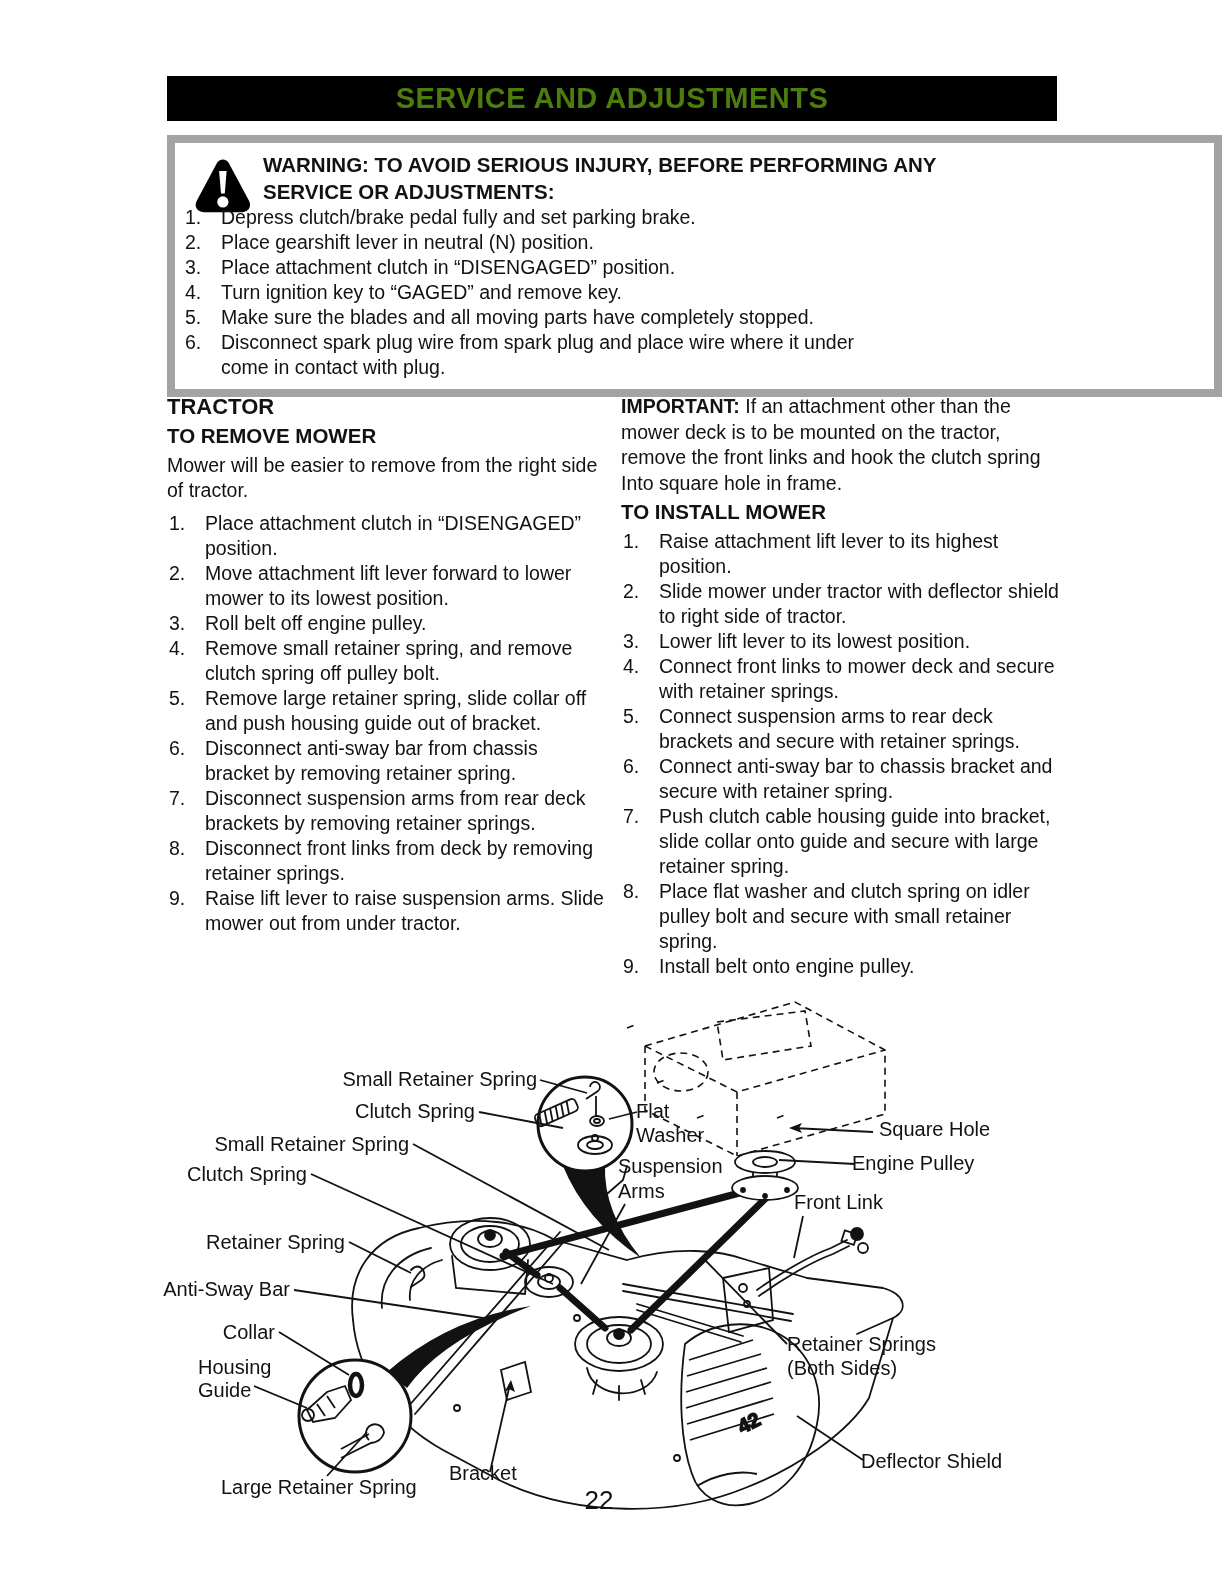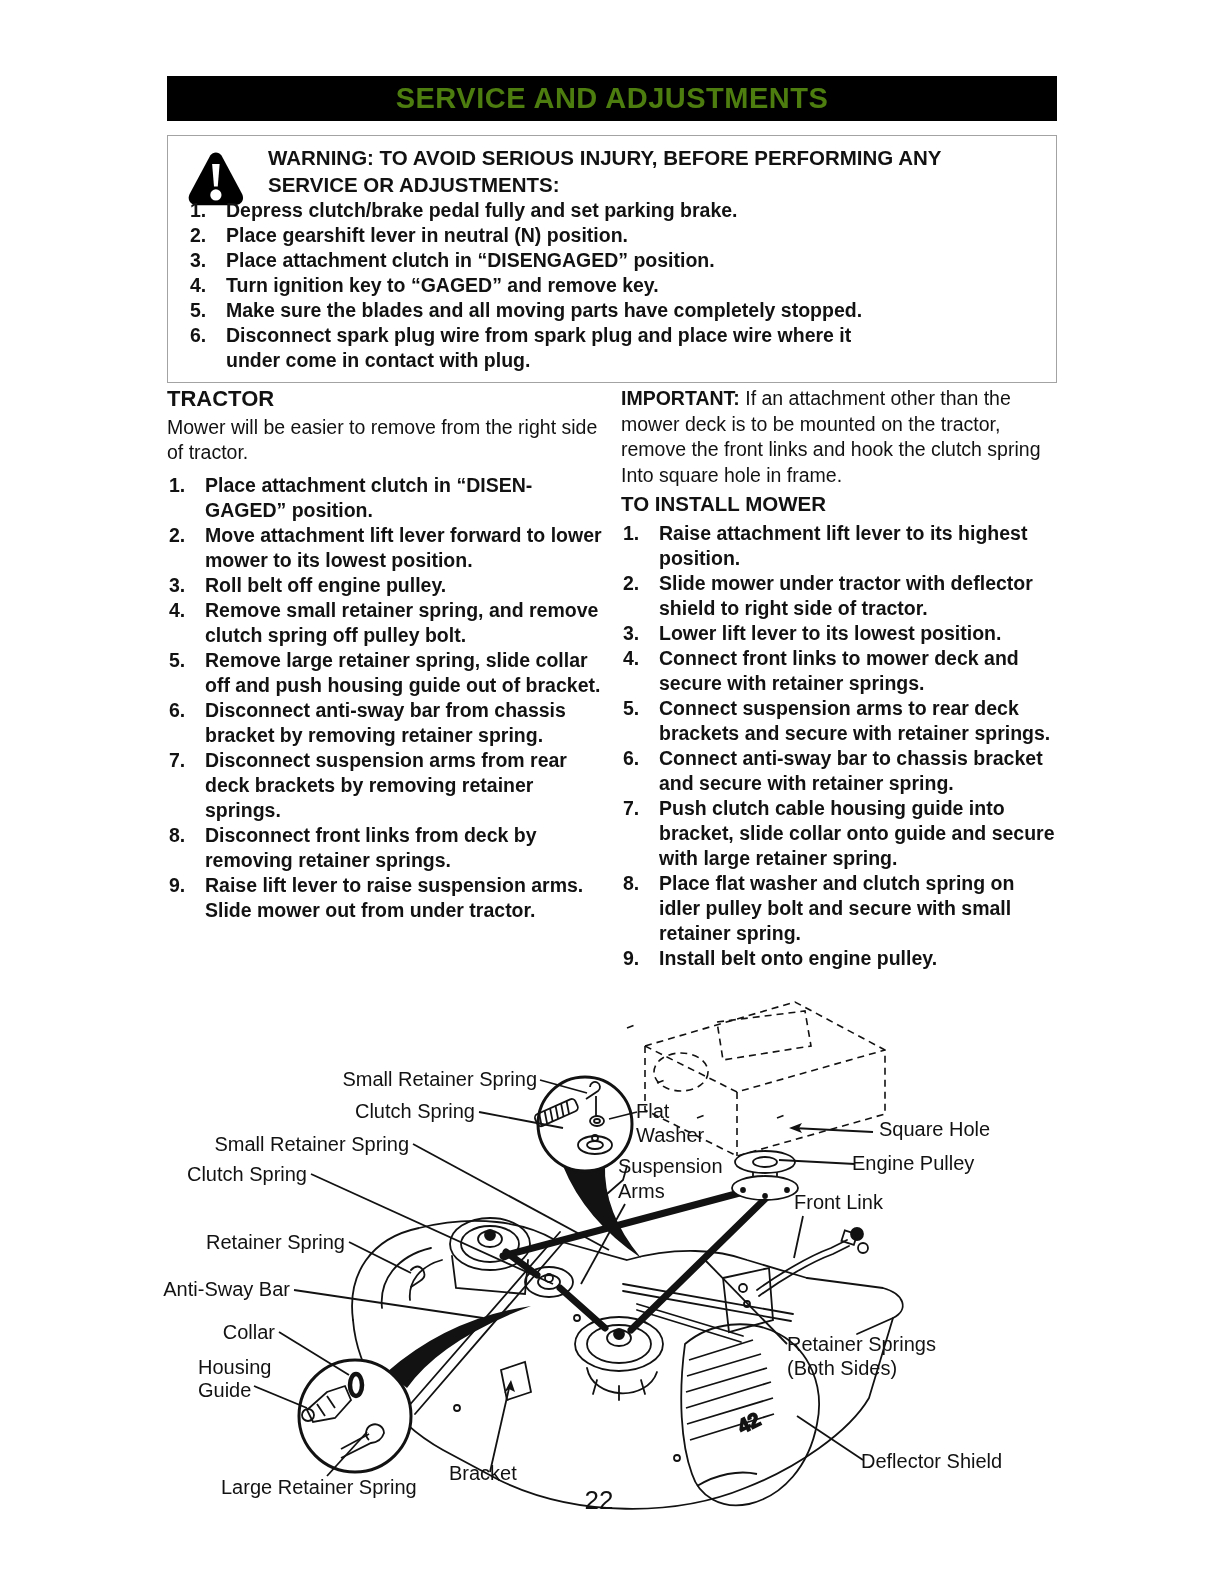--- a/index.html
+++ b/index.html
@@ -1,29 +1,29 @@
 <!DOCTYPE html>
 <html><head>
 <meta charset="utf-8">
 <style>
   html,body{margin:0;padding:0;background:#e8e8e8;}
   .page{position:relative;width:1224px;height:1584px;background:#ffffff;
         font-family:"Liberation Sans",sans-serif;color:#121212;overflow:hidden;}
   .header-bar{position:absolute;left:167px;top:76px;width:890px;height:45px;background:#000;
         color:#4d7c0f;display:flex;align-items:center;justify-content:center;
         font-size:29px;font-weight:bold;letter-spacing:0.5px;}
-  .warning-box{position:absolute;left:167px;top:135px;width:890px;box-sizing:border-box;
-        border:1px solid #a3a3a3;padding:8px 12px 9px 20px;}
+  .warning-box{position:absolute;left:167px;top:135px;width:1055px;box-sizing:border-box;
+        border:8px solid #a3a3a3;padding:8px 12px 9px 8px;}
   .warn-icon{position:absolute;left:16px;top:14px;width:60px;height:58px;}
   .warn-title{margin-left:80px;max-width:708px;font-size:20.5px;font-weight:bold;line-height:27px;}
-  ol.numlist{list-style:none;counter-reset:n;margin:0;padding:0;font-weight:bold;}
+  ol.numlist{list-style:none;counter-reset:n;margin:0;padding:0;}
   ol.numlist li{counter-increment:n;position:relative;padding-left:38px;}
   ol.numlist li::before{content:counter(n) ".";position:absolute;left:2px;}
   .warn-list{margin:3px 0 0 80px;max-width:716px;font-size:19.5px;line-height:25px;}
-  .columns{position:absolute;left:167px;top:386px;width:892px;display:flex;gap:16px;}
+  .columns{position:absolute;left:167px;top:394px;width:892px;display:flex;gap:16px;}
   .col{width:438px;box-sizing:border-box;}
   .sec-title{font-size:22px;font-weight:bold;margin:0 0 3px 0;line-height:26px;}
   .sub-title{font-size:20.5px;font-weight:bold;margin:0 0 4px 0;line-height:26px;}
   .body-p{font-size:19.5px;line-height:25px;margin:0 0 8px 0;}
   .steps{font-size:19.5px;line-height:25px;}
   .steps li{padding-left:36px;}
   .important-p{font-size:19.5px;line-height:25.5px;margin:0 0 3px 0;}
   .important-label{font-weight:bold;}
   .diagram{position:absolute;left:157px;top:988px;width:910px;height:566px;}
   .diagram svg{display:block;}
@@ -50,20 +50,21 @@
       <li>Place attachment clutch in “DISENGAGED” position.</li>
       <li>Turn ignition key to “GAGED” and remove key.</li>
       <li>Make sure the blades and all moving parts have completely stopped.</li>
       <li>Disconnect spark plug wire from spark plug and place wire where it under come in contact with plug.</li>
     </ol>
   </div>
 
   <div class="columns">
     <div class="col">
       <div class="sec-title">TRACTOR</div>
+      <div class="sub-title">TO REMOVE MOWER</div>
       <p class="body-p">Mower will be easier to remove from the right side of tractor.</p>
       <ol class="numlist steps">
         <li>Place attachment clutch in “DISEN­GAGED” position.</li>
         <li>Move attachment lift lever forward to lower mower to its lowest position.</li>
         <li>Roll belt off engine pulley.</li>
         <li>Remove small retainer spring, and remove clutch spring off pulley bolt.</li>
         <li>Remove large retainer spring, slide collar off and push housing guide out of bracket.</li>
         <li>Disconnect anti-sway bar from chassis bracket by removing retainer spring.</li>
         <li>Disconnect suspension arms from rear deck brackets by removing retainer springs.</li>
         <li>Disconnect front links from deck by removing retainer springs.</li>

